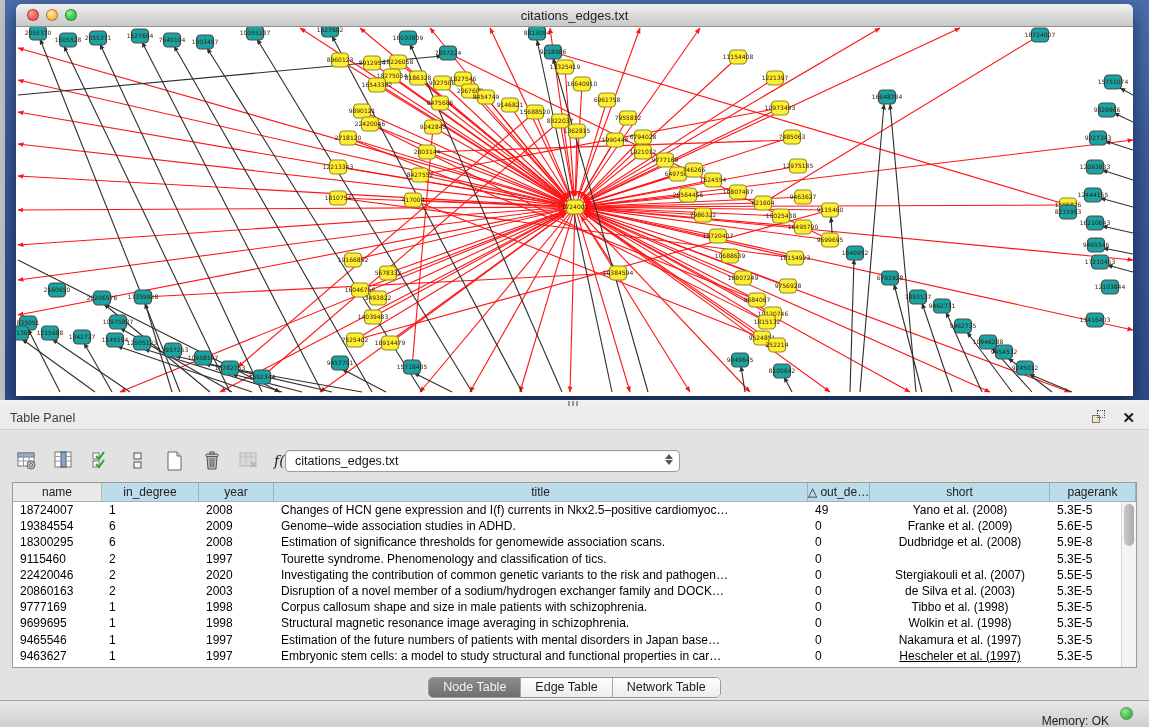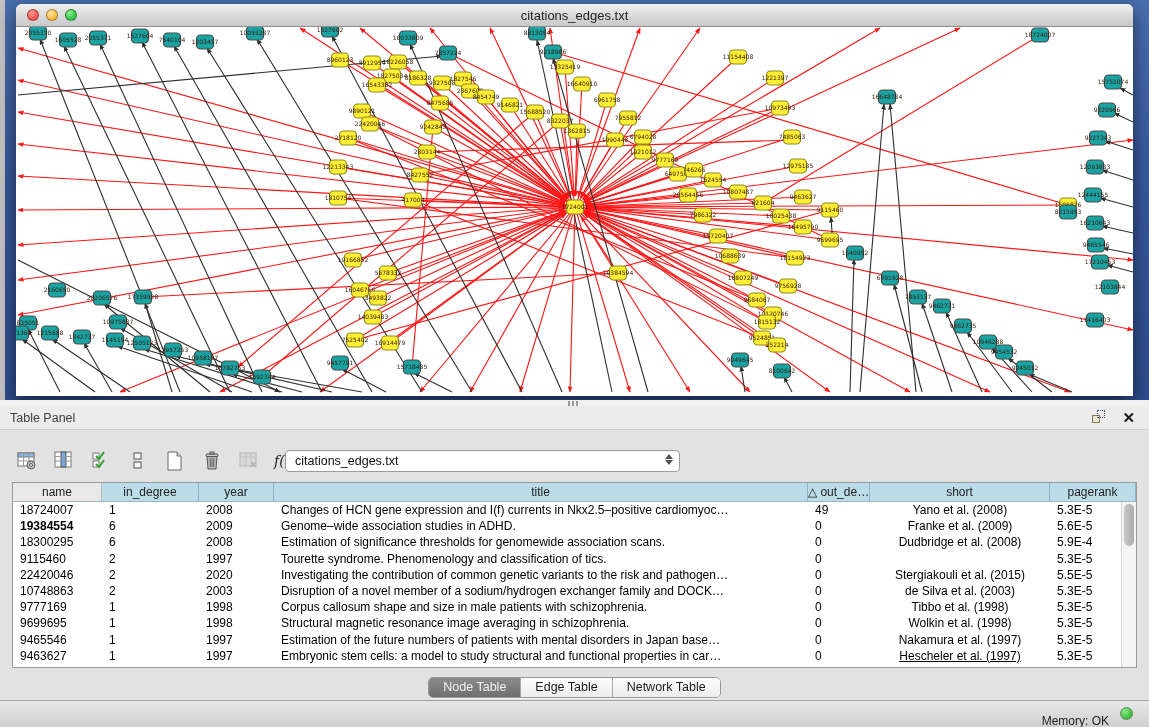--- a/index.html
+++ b/index.html
@@ -849,57 +849,57 @@
         <div class="tr">
           <div class="td" style="width: 89px;">18724007</div>
           <div class="td" style="width: 97px;">1</div>
           <div class="td" style="width: 75px;">2008</div>
           <div class="td" style="flex: 1 1 0%;">Changes of HCN gene expression and I(f) currents in Nkx2.5–positive cardiomyoc…</div>
           <div class="td" style="width: 62px;">49</div>
           <div class="td center" style="width: 180px;">Yano et al. (2008)</div>
           <div class="td" style="width: 86px;">5.3E-5</div>
         </div>
         <div class="tr">
-          <div class="td" style="width: 89px; font-weight: bold;">19384554</div>
+          <div class="td" style="width: 89px;">19384554</div>
           <div class="td" style="width: 97px;">6</div>
           <div class="td" style="width: 75px;">2009</div>
           <div class="td" style="flex: 1 1 0%;">Genome–wide association studies in ADHD.</div>
           <div class="td" style="width: 62px;">0</div>
           <div class="td center" style="width: 180px;">Franke et al. (2009)</div>
           <div class="td" style="width: 86px;">5.6E-5</div>
         </div>
         <div class="tr">
           <div class="td" style="width: 89px;">18300295</div>
           <div class="td" style="width: 97px;">6</div>
           <div class="td" style="width: 75px;">2008</div>
           <div class="td" style="flex: 1 1 0%;">Estimation of significance thresholds for genomewide association scans.</div>
           <div class="td" style="width: 62px;">0</div>
           <div class="td center" style="width: 180px;">Dudbridge et al. (2008)</div>
-          <div class="td" style="width: 86px;">5.9E-4</div>
+          <div class="td" style="width: 86px;">5.9E-8</div>
         </div>
         <div class="tr">
           <div class="td" style="width: 89px;">9115460</div>
           <div class="td" style="width: 97px;">2</div>
           <div class="td" style="width: 75px;">1997</div>
           <div class="td" style="flex: 1 1 0%;">Tourette syndrome. Phenomenology and classification of tics.</div>
           <div class="td" style="width: 62px;">0</div>
           <div class="td center" style="width: 180px; margin-top: 42px;">Jankovic et al. (1997)</div>
           <div class="td" style="width: 86px;">5.3E-5</div>
         </div>
         <div class="tr">
           <div class="td" style="width: 89px;">22420046</div>
           <div class="td" style="width: 97px;">2</div>
           <div class="td" style="width: 75px;">2020</div>
           <div class="td" style="flex: 1 1 0%;">Investigating the contribution of common genetic variants to the risk and pathogen…</div>
           <div class="td" style="width: 62px;">0</div>
-          <div class="td center" style="width: 180px;">Stergiakouli et al. (2015)</div>
+          <div class="td center" style="width: 180px;">Stergiakouli et al. (2007)</div>
           <div class="td" style="width: 86px;">5.5E-5</div>
         </div>
         <div class="tr">
-          <div class="td" style="width: 89px;">10748863</div>
+          <div class="td" style="width: 89px;">20860163</div>
           <div class="td" style="width: 97px;">2</div>
           <div class="td" style="width: 75px;">2003</div>
           <div class="td" style="flex: 1 1 0%;">Disruption of a novel member of a sodium/hydrogen exchanger family and DOCK…</div>
           <div class="td" style="width: 62px;">0</div>
           <div class="td center" style="width: 180px;">de Silva et al. (2003)</div>
           <div class="td" style="width: 86px;">5.3E-5</div>
         </div>
         <div class="tr">
           <div class="td" style="width: 89px;">9777169</div>
           <div class="td" style="width: 97px;">1</div>

